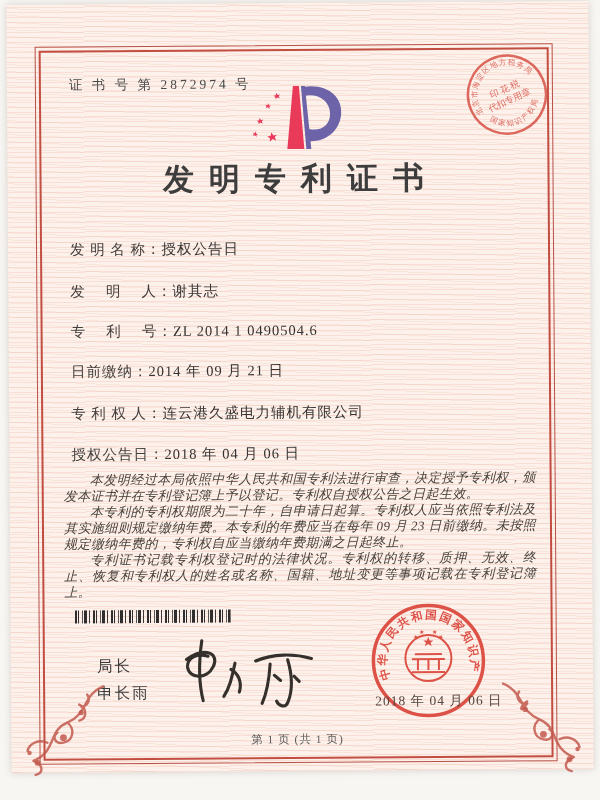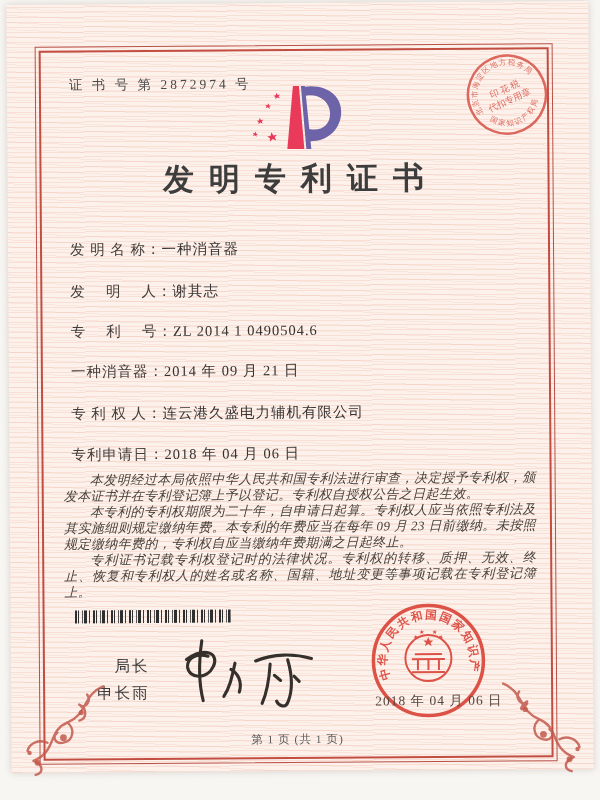--- a/index.html
+++ b/index.html
@@ -53,21 +53,20 @@
       #2e2e2e 0 2px, transparent 2px 3px,
       #2e2e2e 3px 4px, transparent 4px 7px,
       #565656 7px 8px, transparent 8px 9px,
       #2e2e2e 9px 12px, transparent 12px 14px,
       #3a3a3a 14px 15px, transparent 15px 18px);
   }
   .director{
     position:absolute;left:86px;top:648px;
     font-size:15.5px;line-height:27px;color:#3a3a3a;letter-spacing:2px;
     font-family:"Liberation Sans","DejaVu Sans",sans-serif;
-    text-align:right;
   }
   .signature{position:absolute;left:160px;top:626px;width:155px;height:84px;}
   .seal{position:absolute;left:355px;top:596px;width:125px;height:125px;opacity:.95;}
   .seal-date{
     position:absolute;left:364px;top:690px;
     font-size:13.5px;letter-spacing:1px;color:#55473f;z-index:5;
   }
   .footer{
     position:absolute;left:32px;top:729px;width:508px;text-align:center;
     font-size:11.5px;color:#5a5a5a;letter-spacing:1px;
@@ -100,36 +99,36 @@
       <use href="#star" transform="translate(19,23) scale(3.0) rotate(10)"></use>
       <use href="#star" transform="translate(11,38) scale(3.4) rotate(-8)"></use>
       <use href="#star" transform="translate(6,51) scale(2.8) rotate(14)"></use>
       <use href="#star" transform="translate(23,54) scale(5.0) rotate(-10)"></use>
     </g>
   </svg>
 
   <div class="title">发明专利证书</div>
 
   <div class="field-row" style="top:236px">
-    <span class="flabel">发 明 名 称：</span><span class="fvalue">一种消音器</span>
+    <span class="flabel">发 明 名 称：</span><span class="fvalue">授权公告日</span>
   </div>
   <div class="field-row" style="top:278px">
     <span class="flabel">发　 明　 人：</span><span class="fvalue">谢其志</span>
   </div>
   <div class="field-row" style="top:318px">
     <span class="flabel">专　 利　 号：</span><span class="fvalue">ZL 2014 1 0490504.6</span>
   </div>
   <div class="field-row" style="top:358px">
-    <span class="flabel">一种消音器：</span><span class="fvalue">2014 年 09 月 21 日</span>
+    <span class="flabel">日前缴纳：</span><span class="fvalue">2014 年 09 月 21 日</span>
   </div>
   <div class="field-row" style="top:400px">
     <span class="flabel">专 利 权 人：</span><span class="fvalue">连云港久盛电力辅机有限公司</span>
   </div>
   <div class="field-row" style="top:441px">
-    <span class="flabel">专利申请日：</span><span class="fvalue">2018 年 04 月 06 日</span>
+    <span class="flabel">授权公告日：</span><span class="fvalue">2018 年 04 月 06 日</span>
   </div>
 
   <div class="paragraphs">
     <p>本发明经过本局依照中华人民共和国专利法进行审查，决定授予专利权，颁发本证书并在专利登记簿上予以登记。专利权自授权公告之日起生效。</p>
     <p>本专利的专利权期限为二十年，自申请日起算。专利权人应当依照专利法及其实施细则规定缴纳年费。本专利的年费应当在每年 09 月 23 日前缴纳。未按照规定缴纳年费的，专利权自应当缴纳年费期满之日起终止。</p>
     <p>专利证书记载专利权登记时的法律状况。专利权的转移、质押、无效、终止、恢复和专利权人的姓名或名称、国籍、地址变更等事项记载在专利登记簿上。</p>
   </div>
 
   <div class="barcode"></div>
 

